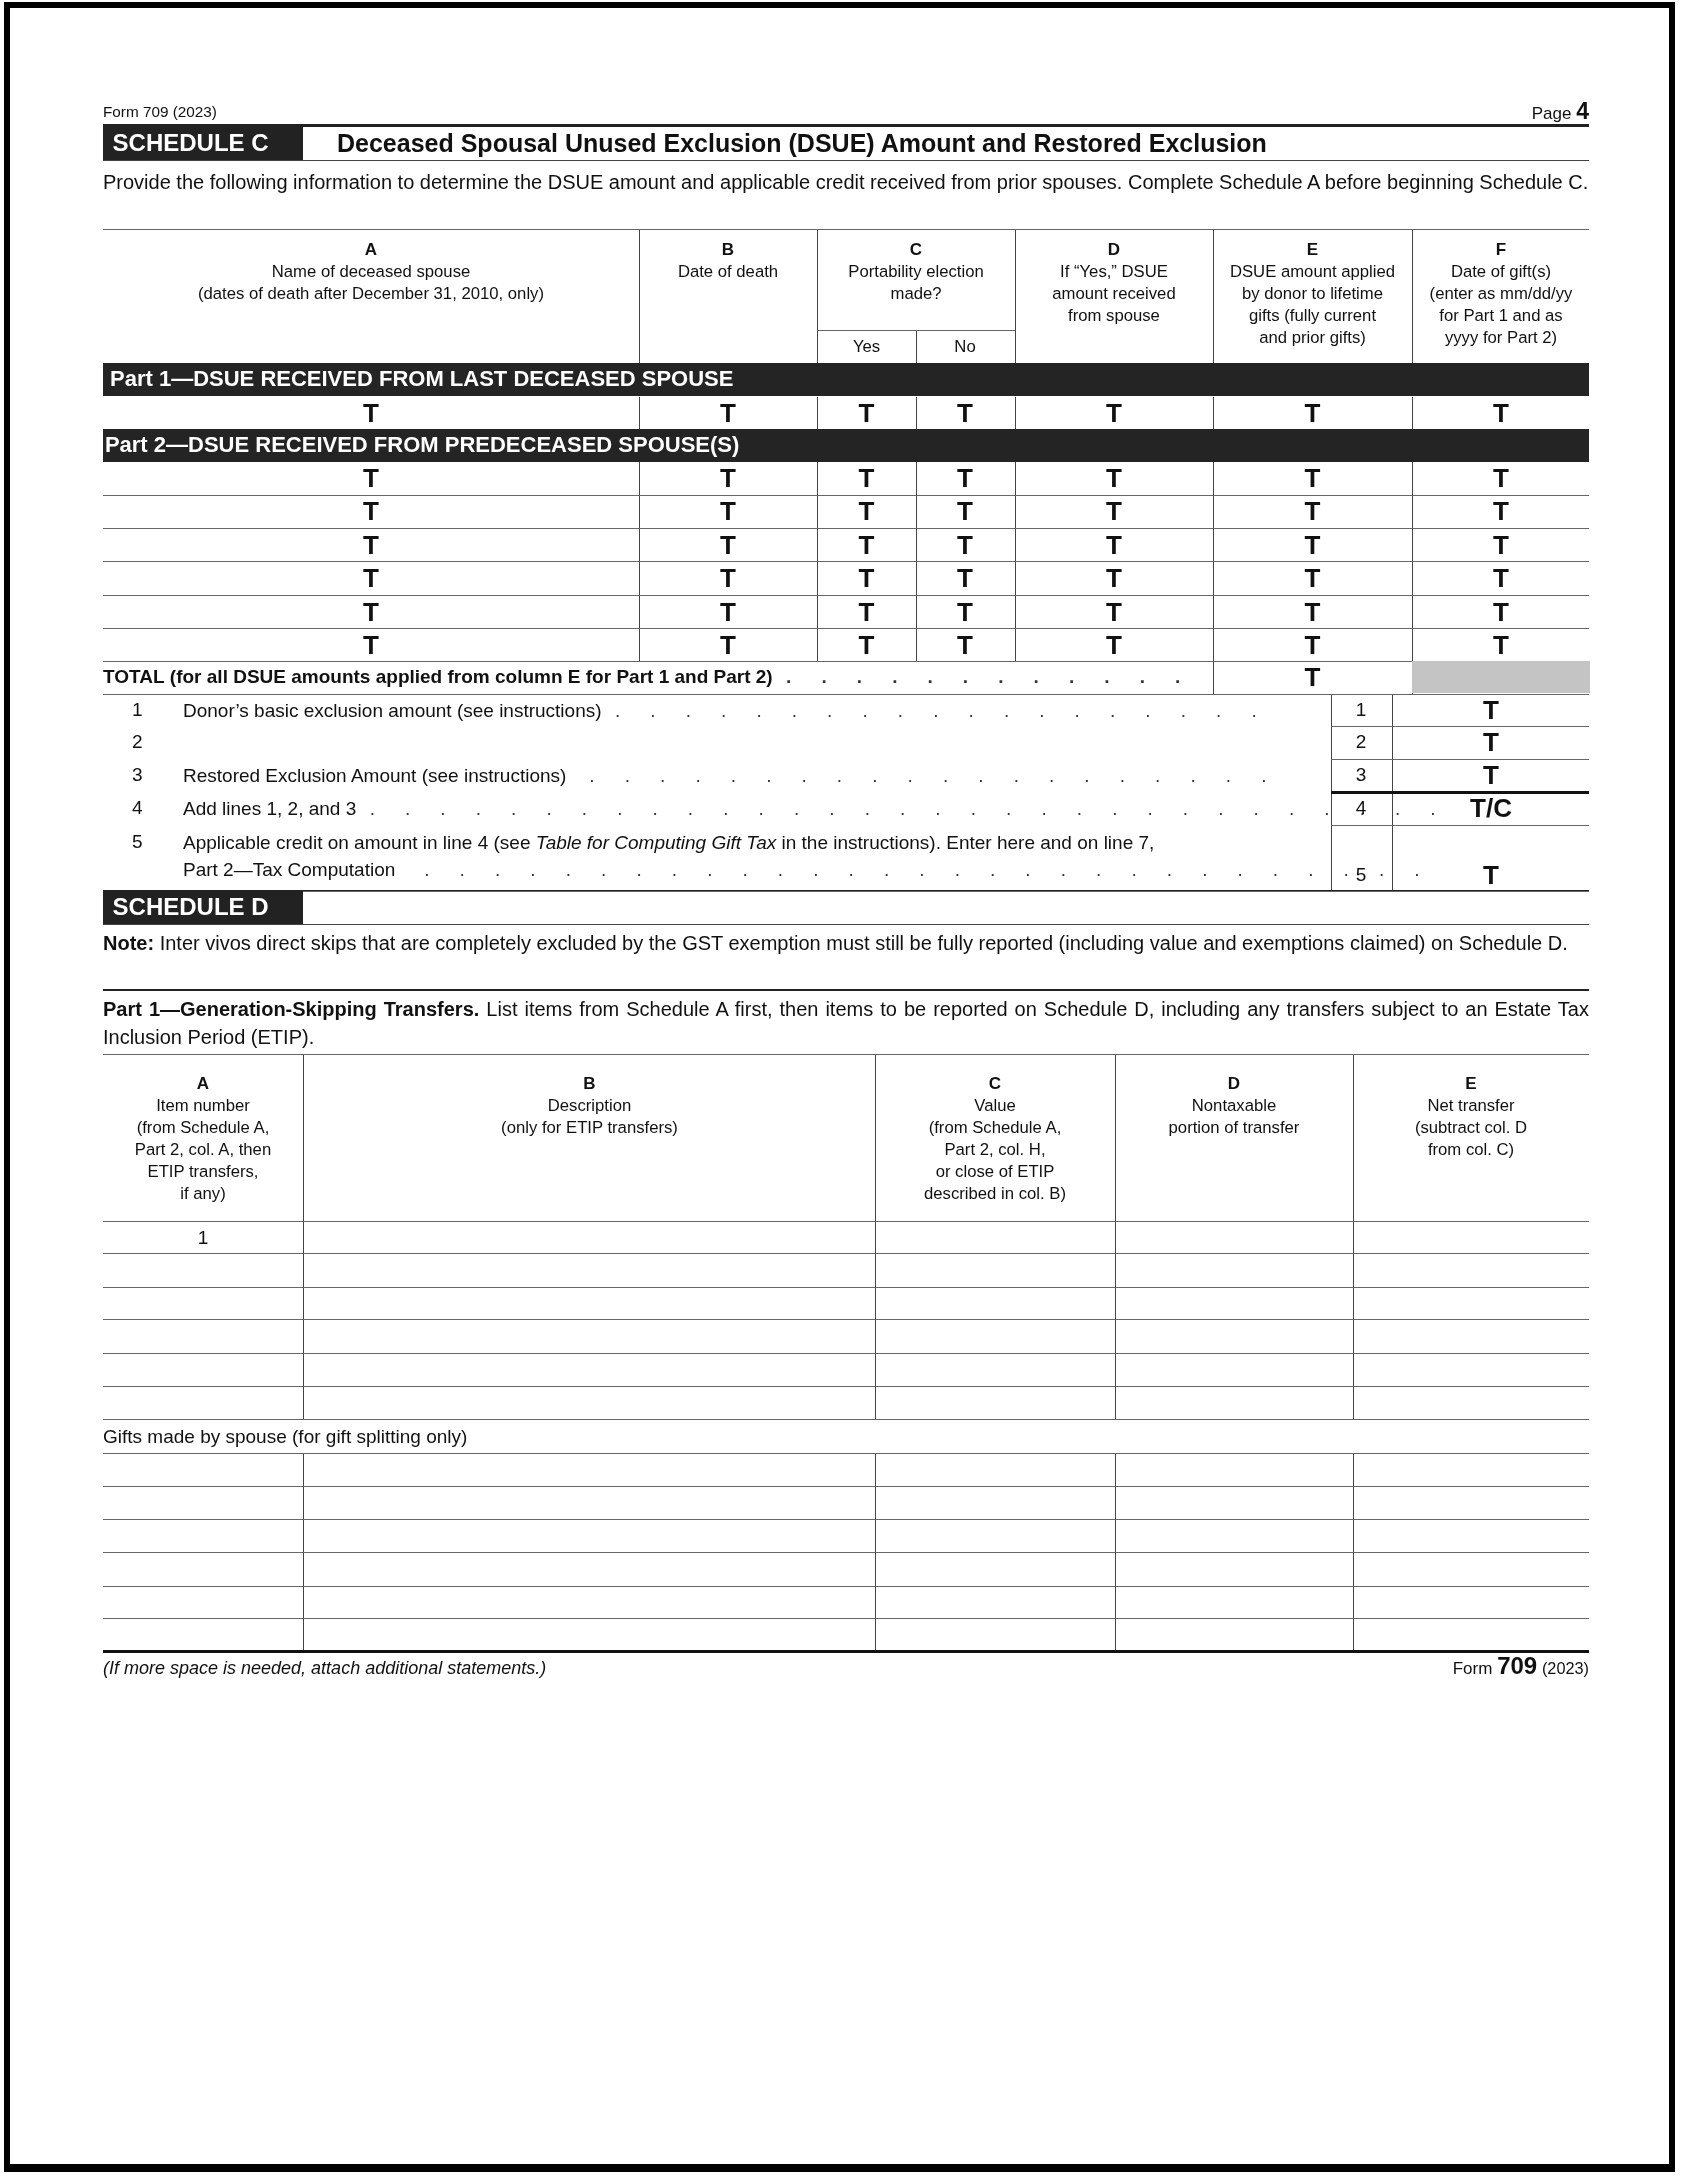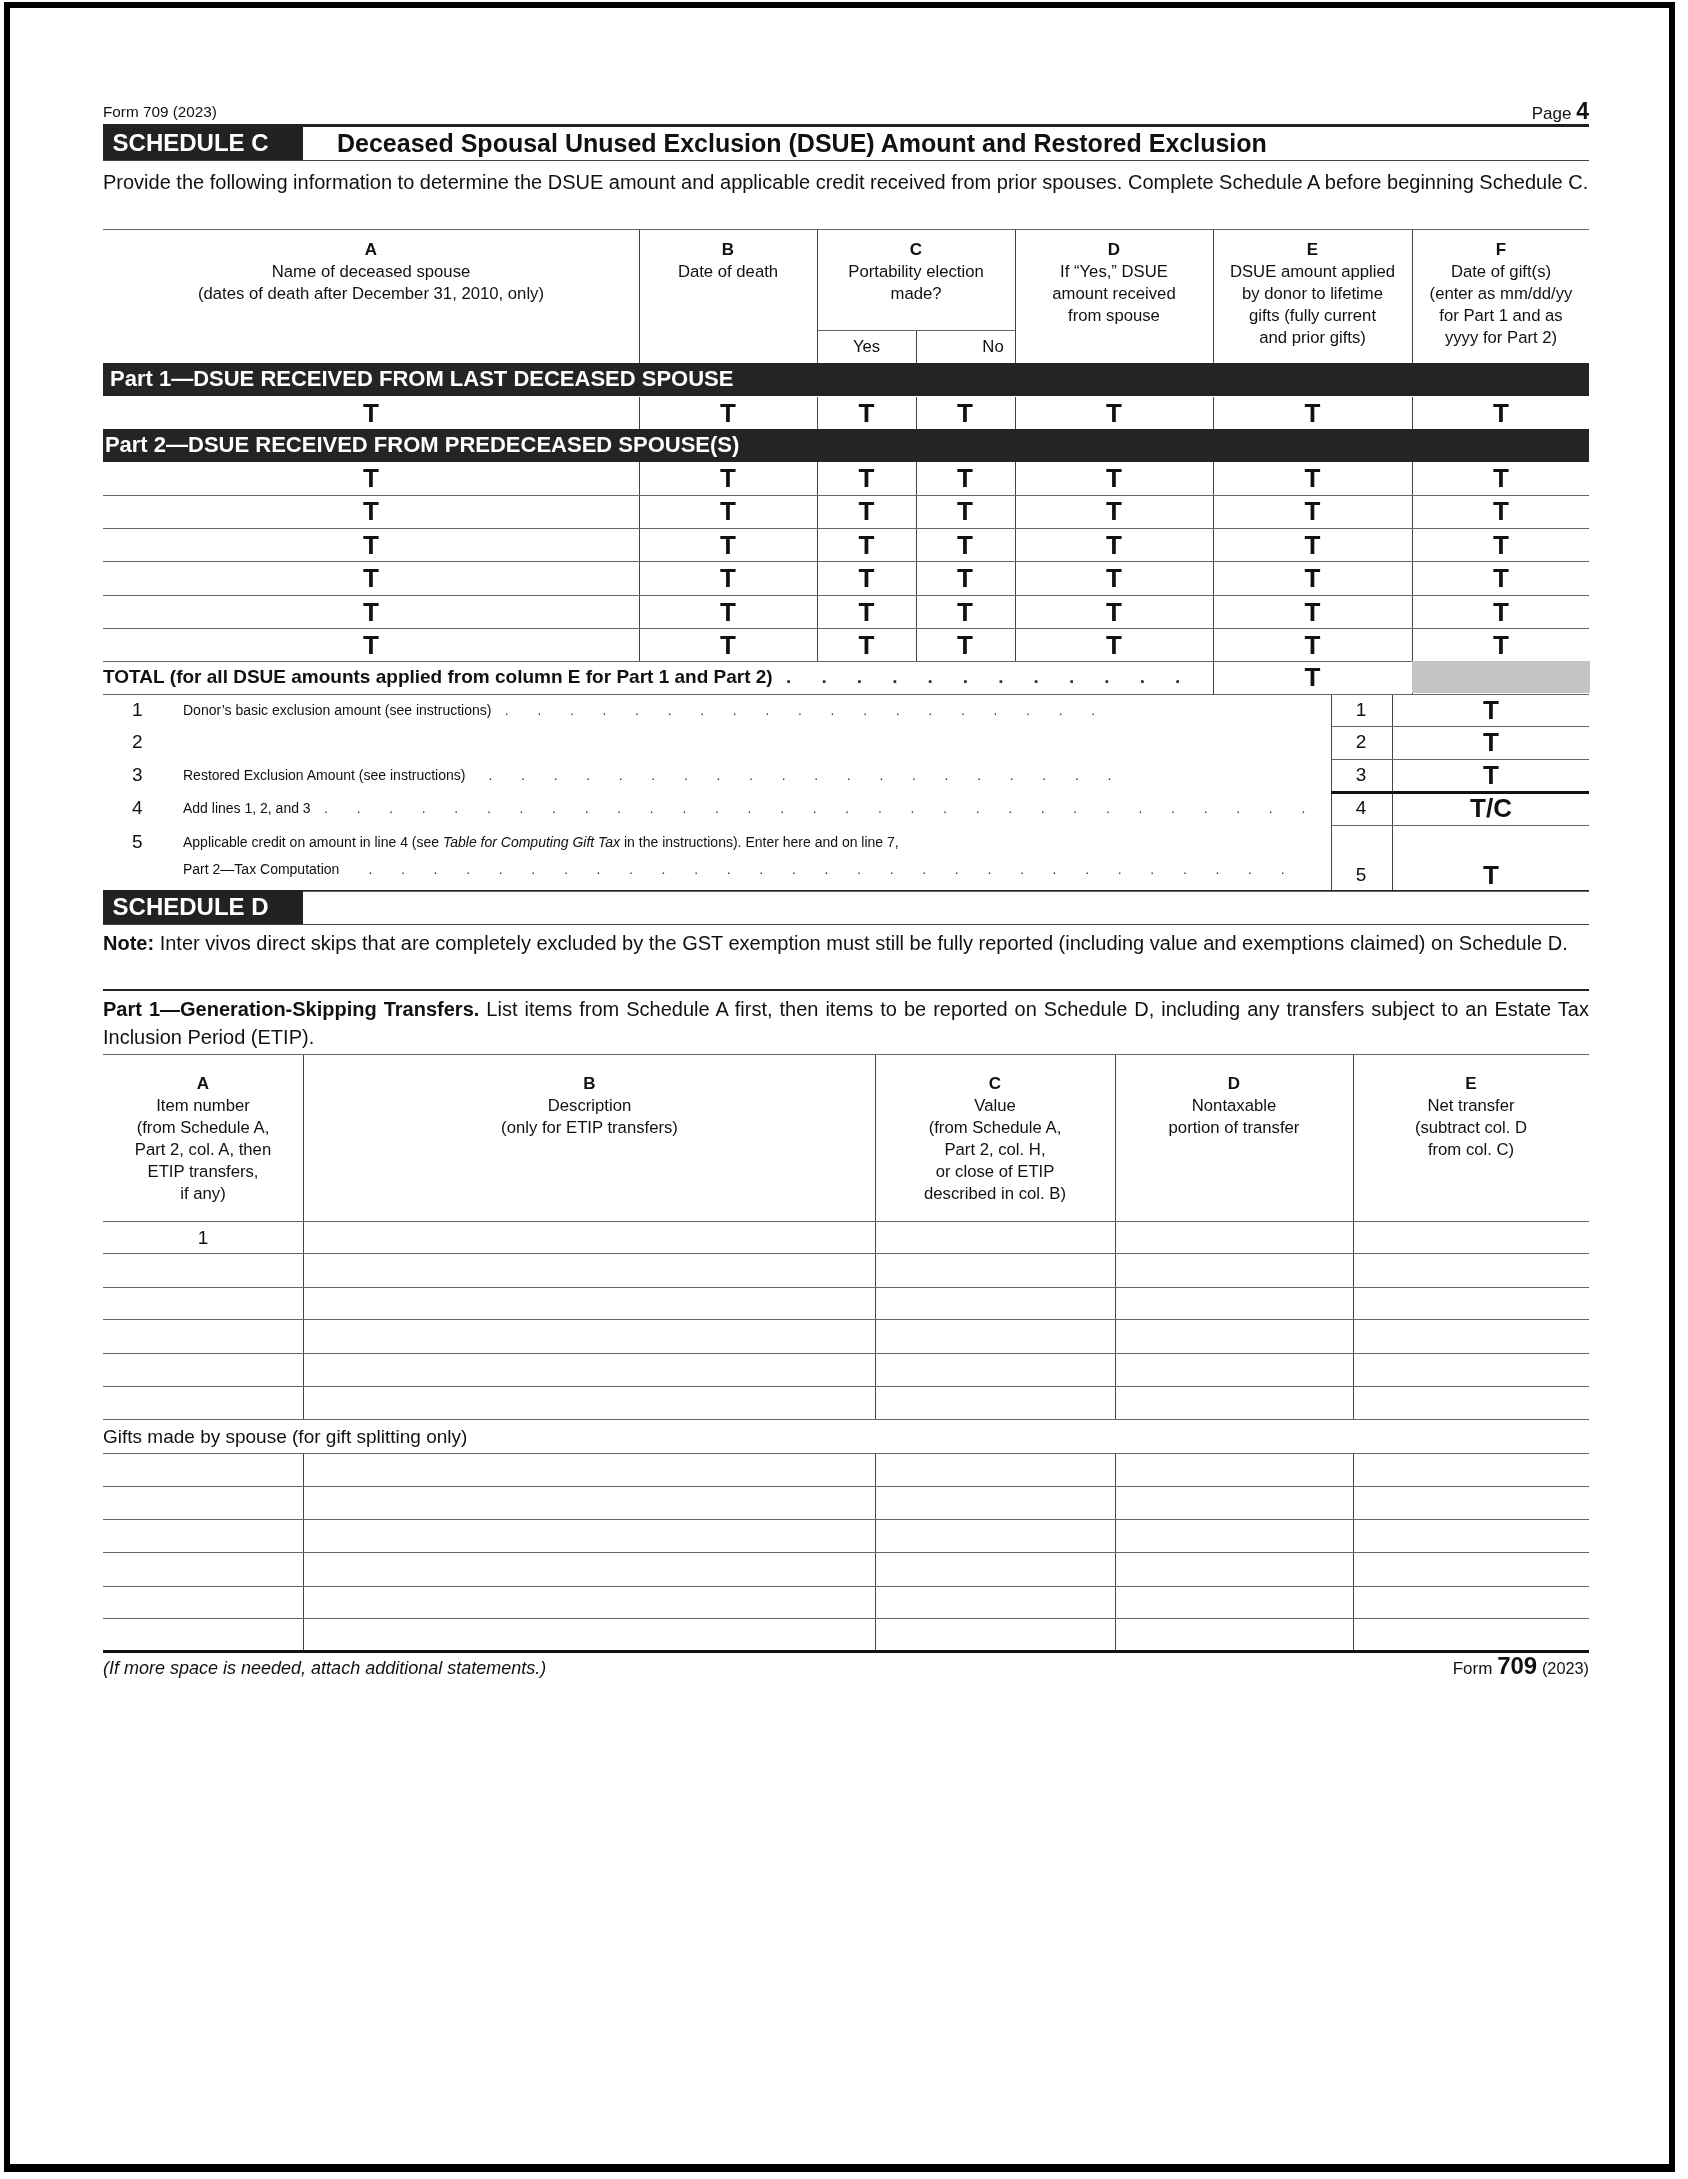--- a/index.html
+++ b/index.html
@@ -30,21 +30,21 @@
   .partbar { position: absolute; left: 0; right: 0; height: 32.5px; background: #242424; color: #fff;
              font-weight: bold; font-size: 22px; line-height: 32.5px; padding-left: 1.9px; }
 
   .cellT { position: absolute; text-align: center; font-weight: bold; font-size: 26px; line-height: 32.5px; }
 
   .totaltxt { position: absolute; left: 0; font-size: 19px; line-height: 32.5px; }
   .dots { letter-spacing: 12.4px; color: #333; }
   .gray { position: absolute; background: #c4c4c4; }
 
   .lnum { position: absolute; font-size: 19px; line-height: 32.5px; }
-  .ltext { position: absolute; font-size: 14px; line-height: 27px; white-space: nowrap; }
+  .ltext { position: absolute; font-size: 19px; line-height: 27px; white-space: nowrap; }
   .boxnum { position: absolute; text-align: center; font-size: 19px; line-height: 32.5px; }
 
   .sdnote { position: absolute; left: 0; right: 0; font-size: 20px; line-height: 28px; }
   .footer-left { position: absolute; left: 0; top: 1658px; font-style: italic; font-size: 18px; }
   .footer-right { position: absolute; right: 0; top: 1652px; font-size: 17px; }
   .footer-right b { font-size: 24px; }
   .footer-right span.y { font-size: 16.3px; }
 </style>
 </head>
 <body>
@@ -80,21 +80,21 @@
   <div class="colhead" style="left:536px; width:178px; top:239px;">
     <span class="letter">B</span>
     <span>Date of death</span>
   </div>
   <div class="colhead" style="left:714px; width:198px; top:239px;">
     <span class="letter">C</span>
     <span>Portability election</span><br>
     <span>made?</span>
   </div>
   <div class="colhead" style="left:714px; width:99px; top:336px;">Yes</div>
-  <div class="colhead" style="left:813px; width:98px; top:336px;margin-left:28px;">No</div>
+  <div class="colhead" style="left:813px; width:98px; top:336px;">No</div>
   <div class="colhead" style="left:912px; width:198px; top:239px;">
     <span class="letter">D</span>
     <span>If “Yes,” DSUE</span><br>
     <span>amount received</span><br>
     <span>from spouse</span>
   </div>
   <div class="colhead" style="left:1110px; width:199px; top:239px;">
     <span class="letter">E</span>
     <span>DSUE amount applied</span><br>
     <span>by donor to lifetime</span><br>

